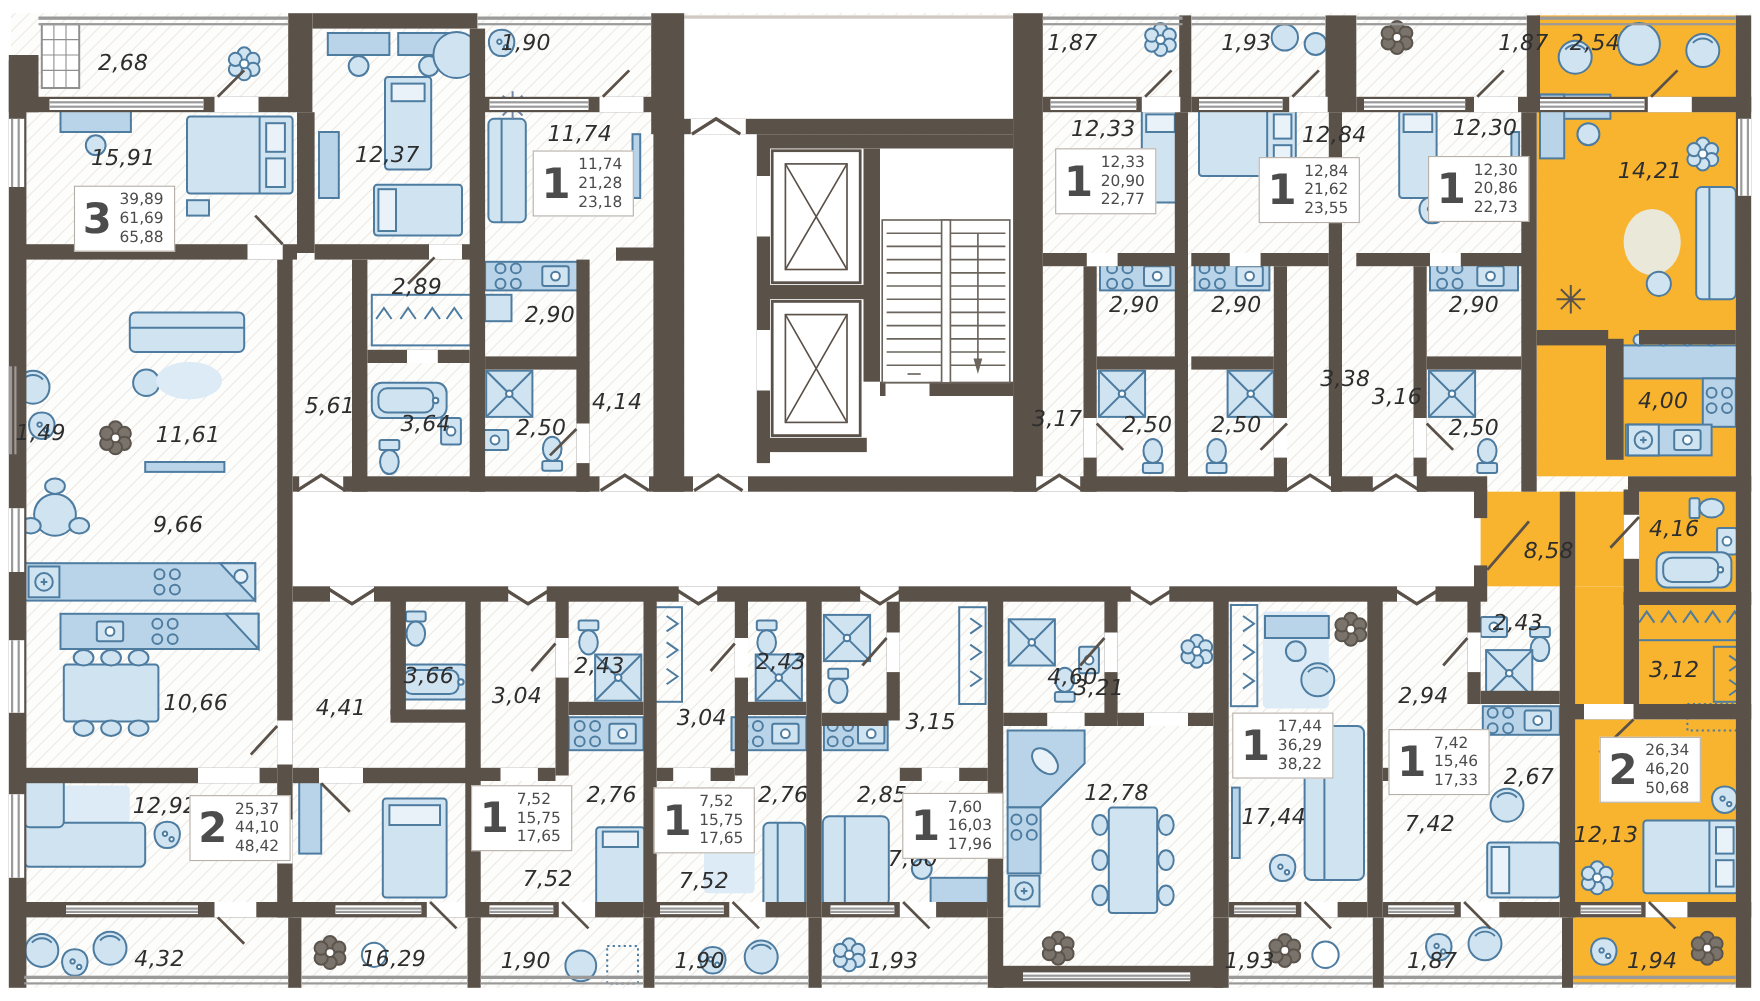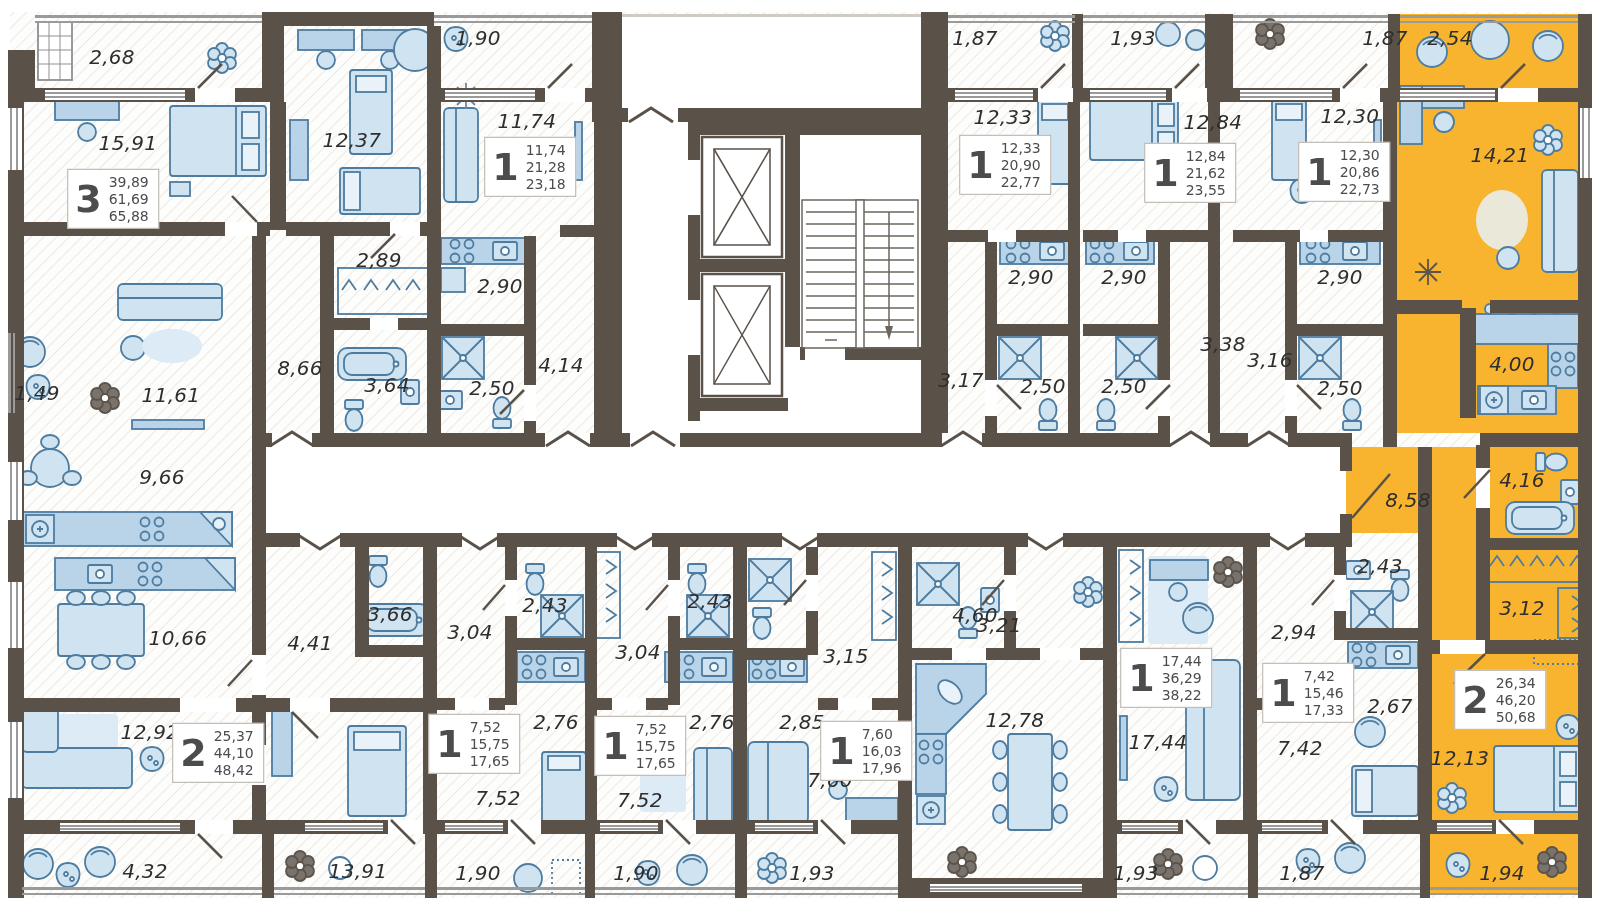--- a/index.html
+++ b/index.html
@@ -683,32 +683,32 @@
   <path d="M864 212H914M864 224H914M864 236H914M864 248H914M864 260H914M864 272H914M864 284H914M864 296H914M864 308H914M864 320H914M864 332H914"></path>
   <rect x="856" y="200" width="8" height="148" fill="#fff"></rect>
   <line x1="889" y1="212" x2="889" y2="330"></line>
   <path d="M885 326 L889 340 L893 326 Z" fill="#6b655e" stroke="none"></path>
   <line x1="825" y1="340" x2="837" y2="340"></line>
 </g>
 </svg>
 
 <div id="labels">
       <div class="room-label" style="left: 112px; top: 57px;">2,68</div>
-      <div class="room-label" style="left: 112px; top: 143px; margin-left: 16px;">15,91</div>
+      <div class="room-label" style="left: 112px; top: 143px;">15,91</div>
       <div class="room-label" style="left: 352px; top: 140px;">12,37</div>
       <div class="room-label" style="left: 478px; top: 38px;">1,90</div>
       <div class="room-label" style="left: 527px; top: 121px;">11,74</div>
       <div class="room-label" style="left: 379px; top: 260px;">2,89</div>
       <div class="room-label" style="left: 500px; top: 286px;">2,90</div>
       <div class="room-label" style="left: 387px; top: 385px;">3,64</div>
       <div class="room-label" style="left: 492px; top: 388px;">2,50</div>
       <div class="room-label" style="left: 561px; top: 365px;">4,14</div>
       <div class="room-label" style="left: 37px; top: 393px;">1,49</div>
       <div class="room-label" style="left: 171px; top: 395px;">11,61</div>
-      <div class="room-label" style="left: 300px; top: 368px;">8,66</div>
+      <div class="room-label" style="left: 300px; top: 368px;">5,61</div>
       <div class="room-label" style="left: 162px; top: 477px;">9,66</div>
       <div class="room-label" style="left: 975px; top: 38px;">1,87</div>
       <div class="room-label" style="left: 1003px; top: 117px;">12,33</div>
       <div class="room-label" style="left: 1031px; top: 277px;">2,90</div>
       <div class="room-label" style="left: 1133px; top: 38px;">1,93</div>
       <div class="room-label" style="left: 1213px; top: 122px;">12,84</div>
       <div class="room-label" style="left: 1124px; top: 277px;">2,90</div>
       <div class="room-label" style="left: 961px; top: 380px;">3,17</div>
       <div class="room-label" style="left: 1043px; top: 386px;">2,50</div>
       <div class="room-label" style="left: 1124px; top: 386px;">2,50</div>
@@ -724,21 +724,21 @@
       <div class="room-label" style="left: 1408px; top: 500px;">8,58</div>
       <div class="room-label" style="left: 1522px; top: 480px;">4,16</div>
       <div class="room-label" style="left: 1522px; top: 608px;">3,12</div>
       <div class="room-label" style="left: 1460px; top: 758px;">12,13</div>
       <div class="room-label" style="left: 1502px; top: 873px;">1,94</div>
       <div class="room-label" style="left: 178px; top: 638px;">10,66</div>
       <div class="room-label" style="left: 310px; top: 643px;">4,41</div>
       <div class="room-label" style="left: 390px; top: 614px;">3,66</div>
       <div class="room-label" style="left: 150px; top: 732px;">12,92</div>
       <div class="room-label" style="left: 145px; top: 871px;">4,32</div>
-      <div class="room-label" style="left: 358px; top: 871px;">13,91</div>
+      <div class="room-label" style="left: 358px; top: 871px;">16,29</div>
       <div class="room-label" style="left: 470px; top: 632px;">3,04</div>
       <div class="room-label" style="left: 545px; top: 605px;">2,43</div>
       <div class="room-label" style="left: 556px; top: 722px;">2,76</div>
       <div class="room-label" style="left: 498px; top: 798px;">7,52</div>
       <div class="room-label" style="left: 478px; top: 873px;">1,90</div>
       <div class="room-label" style="left: 638px; top: 652px;">3,04</div>
       <div class="room-label" style="left: 710px; top: 601px;">2,43</div>
       <div class="room-label" style="left: 712px; top: 722px;">2,76</div>
       <div class="room-label" style="left: 640px; top: 800px;">7,52</div>
       <div class="room-label" style="left: 636px; top: 873px;">1,90</div>

